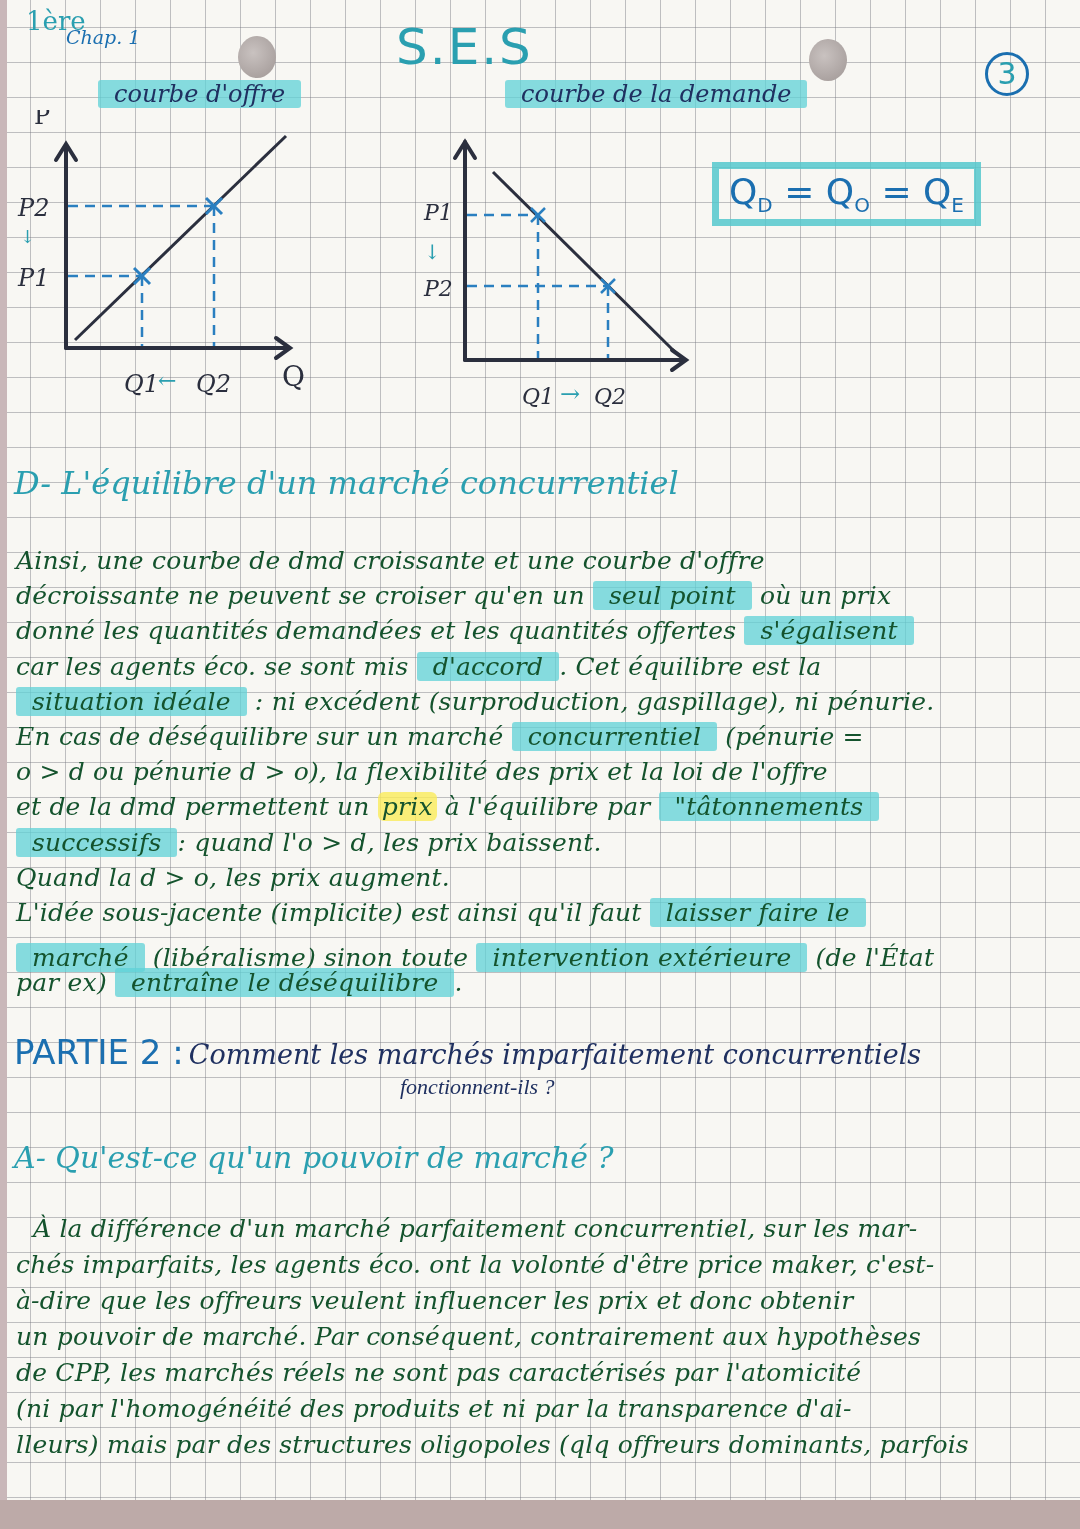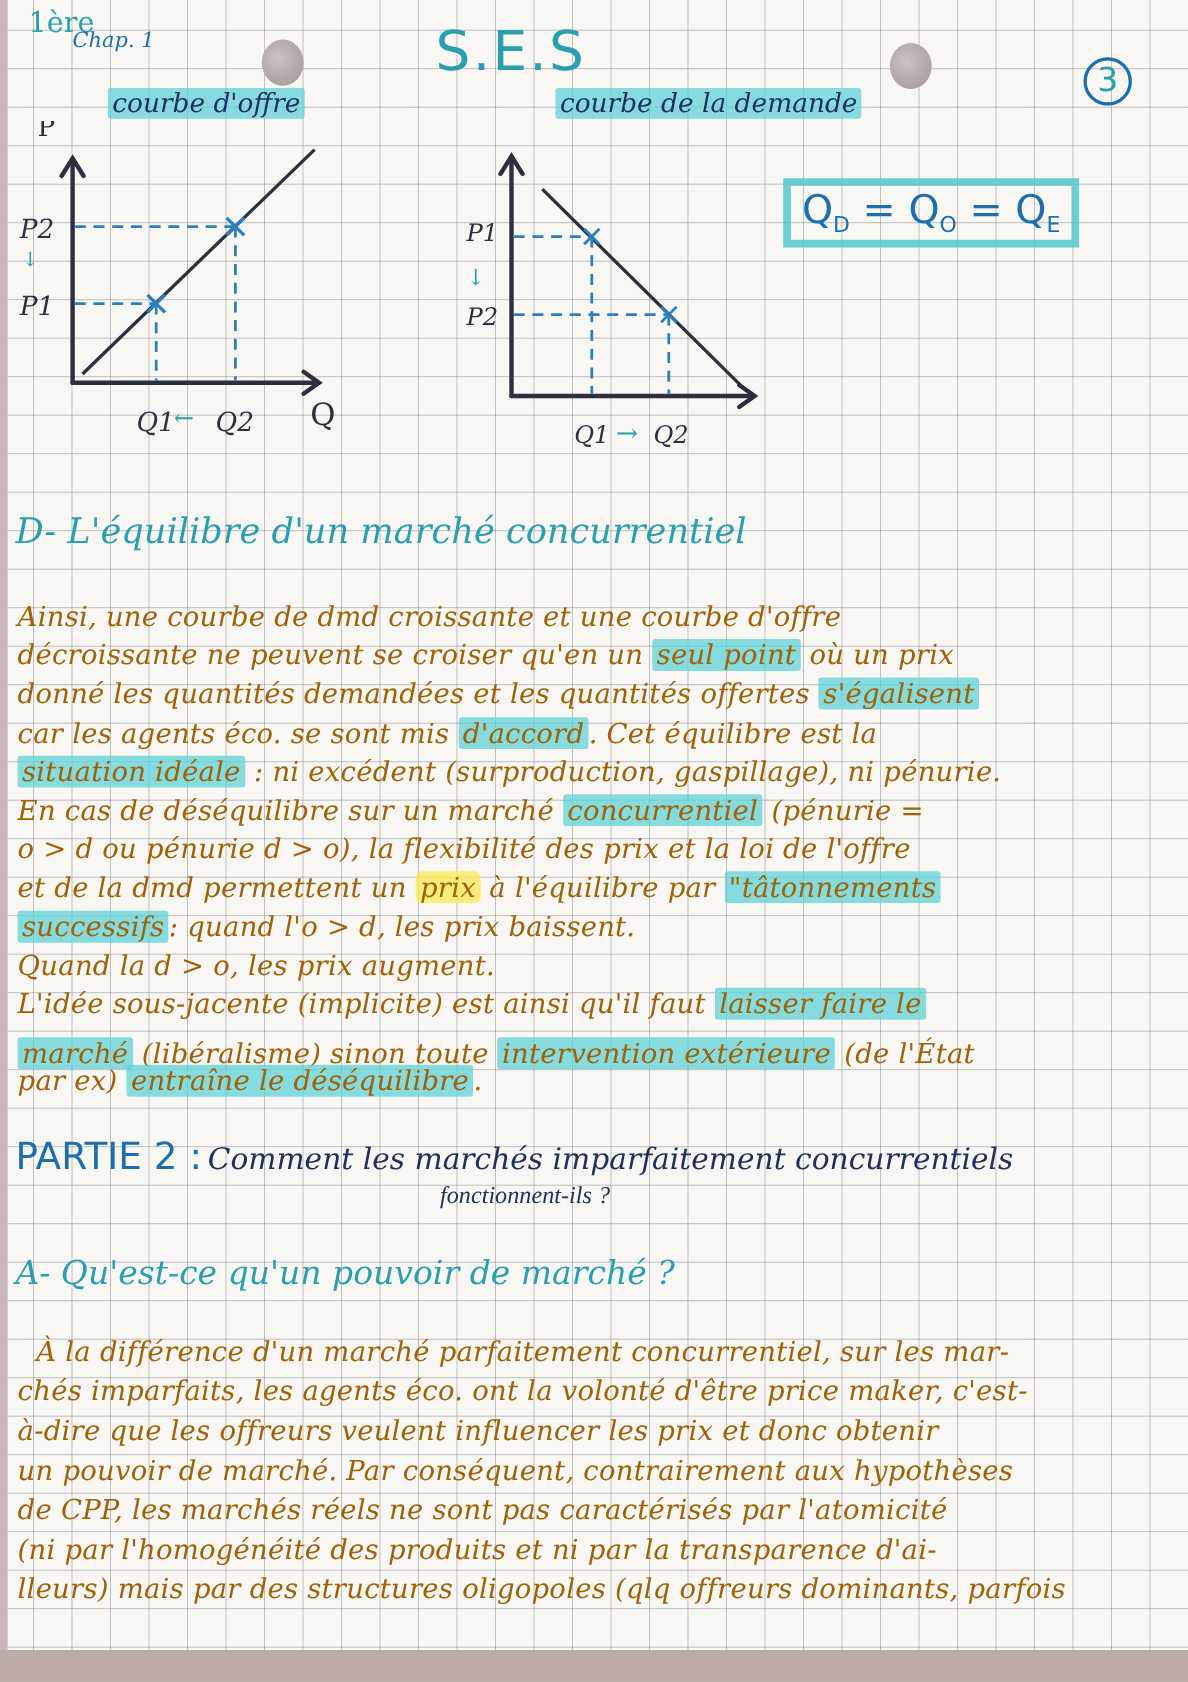--- a/index.html
+++ b/index.html
@@ -16,24 +16,24 @@
         linear-gradient(to bottom, rgba(120,120,130,0.45) 1px, transparent 1px);
       background-size:35px 35px;
       background-position:30px 27px;
     }
     .margin-strip { position:absolute; left:0; top:0; width:7px; height:1500px; background:#c9b7b9; }
     .bottom-strip { position:absolute; left:0; top:1500px; width:1080px; height:29px; background:#bdaaa8; }
     .hole { position:absolute; width:38px; height:42px; border-radius:50%; background:radial-gradient(circle at 40% 40%, #c9c2c0, #9f9694); }
     .abs { position:absolute; white-space:nowrap; }
     .ink-teal { color:#2a9fb0; }
     .ink-blue { color:#1b6fb0; }
-    .hl { background:rgba(95,210,215,0.75); border-radius:3px; padding:0 4px; }
+    .hl { background:rgba(95,210,215,0.75); border-radius:3px; padding:0 16px; }
     .hl-y { background:rgba(250,235,90,0.8); border-radius:6px; padding:0 4px;text-align:right; }
     .hand { font-family:"DejaVu Serif", serif; font-style:italic; font-size:25px; color:#1f3060; }
-    .line { position:absolute; left:16px; white-space:nowrap; font-family:"DejaVu Serif", serif; font-style:italic; font-size:25px; color:#a16207; letter-spacing:0.2px; }
+    .line { position:absolute; left:16px; white-space:nowrap; font-family:"DejaVu Serif", serif; font-style:italic; font-size:25px; color:#14532d; letter-spacing:0.2px; }
     .title-ses { font-family:"DejaVu Sans", sans-serif; font-size:50px; color:#2a9fb0; letter-spacing:2px; }
     .page-num { width:38px; height:38px; border:3px solid #1b6fb0; border-radius:50%; text-align:center; line-height:38px; font-family:"DejaVu Sans", sans-serif; font-size:30px; color:#2a9fb0; }
     .eq-box { border:7px solid rgba(85,200,205,0.85); padding:2px 10px; font-family:"DejaVu Sans", sans-serif; font-size:36px; color:#1b6fb0; }
     .eq-box sub { font-size:20px; }
     .section-title { font-family:"DejaVu Serif", serif; font-style:italic; font-size:32px; color:#2a9fb0; }
     .partie { font-family:"DejaVu Sans", sans-serif; font-size:34px; color:#1b6fb0; }
   </style>
 </head>
 <body>
 

